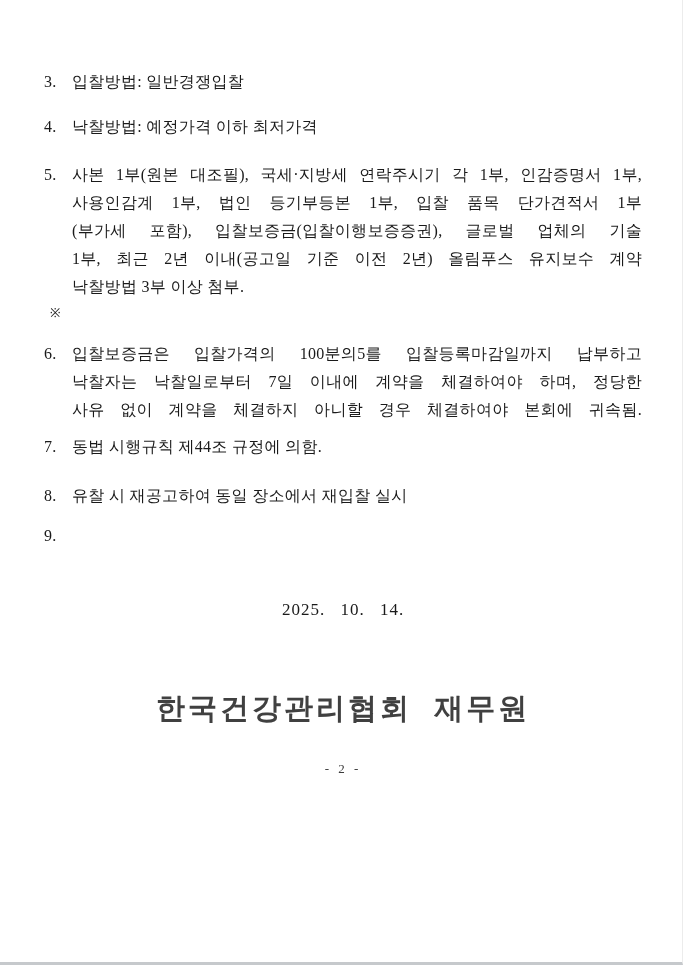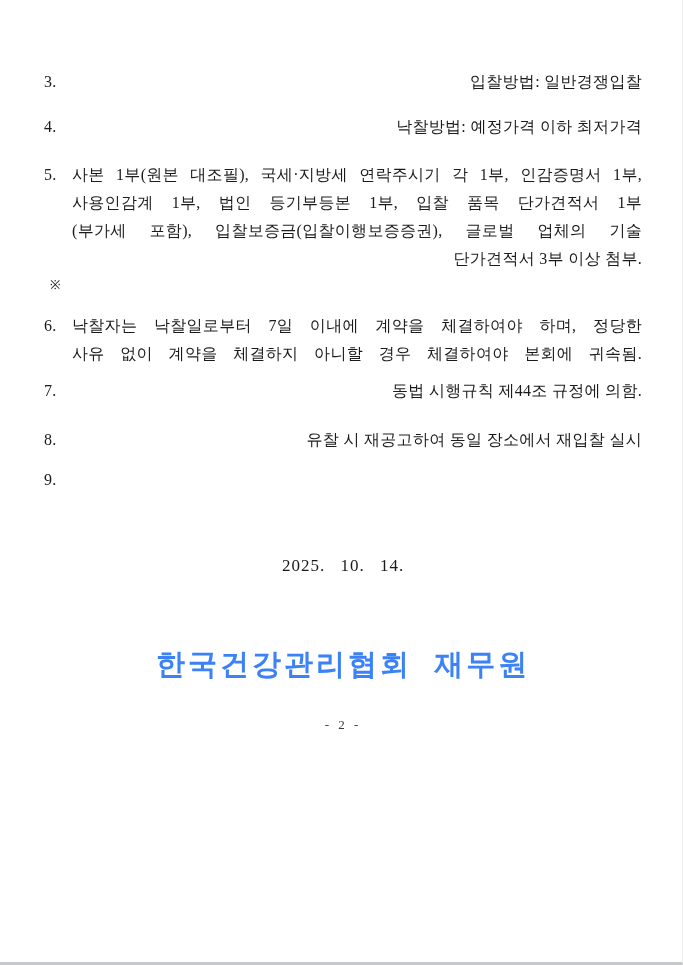--- a/index.html
+++ b/index.html
@@ -23,21 +23,21 @@
     line-height: 28px;
     letter-spacing: 0.3px;
   }
   .doc-item { display: flex; align-items: flex-start; }
   .doc-no {
     width: 28px;
     flex: 0 0 28px;
     text-align: left;
   }
   .doc-text { flex: 1 1 auto; min-width: 0; }
-  .doc-line { text-align: right; }
+  .doc-line { text-align: left; }
   .doc-line.just {
     text-align: justify;
     text-align-last: justify;
   }
   
   .doc-item[data-key="4"] { margin-top: 17px; }
   .doc-item[data-key="5"] { margin-top: 20px; }
   .doc-item[data-key="6"] { margin-top: 18px; }
   .doc-item[data-key="7"] { margin-top: 9px; }
   .doc-item[data-key="8"] { margin-top: 21px; }
@@ -47,36 +47,36 @@
   .doc-note {
     margin-top: 3px;
     padding-left: 6px;
     font-size: 12.5px;
     line-height: 18px;
     letter-spacing: 0.2px;
     display: flex;
   }
   .doc-note-marker { flex: 0 0 22px; }
   .doc-date {
-    margin-top: 58px;
+    margin-top: 46px;
     text-align: center;
     font-size: 17px;
     line-height: 28px;
     word-spacing: 10px;
     letter-spacing: 1px;
   }
   .doc-org {
     margin-top: 64px;
     text-align: center;
     font-size: 29px;
     line-height: 40px;
     font-weight: bold;
     letter-spacing: 3px;
     word-spacing: 12px;
-    color: #3b82f6;
+    color: #404040;
   }
   .doc-pagenum {
     margin-top: 32px;
     text-align: center;
     font-size: 13px;
     line-height: 18px;
     letter-spacing: 3px;
     color: #3a3a3a;
   }
 </style>
@@ -96,29 +96,31 @@
         <div class="doc-text">
           <div class="doc-line">낙찰방법: 예정가격 이하 최저가격</div>
         </div>
       </div>
       <div class="doc-item" data-key="5">
         <span class="doc-no">5.</span>
         <div class="doc-text">
           <div class="doc-line just">사본 1부(원본 대조필), 국세·지방세 연락주시기 각 1부, 인감증명서 1부,</div>
           <div class="doc-line just">사용인감계 1부, 법인 등기부등본 1부, 입찰 품목 단가견적서 1부</div>
           <div class="doc-line just">(부가세 포함), 입찰보증금(입찰이행보증증권), 글로벌 업체의 기술</div>
-          <div class="doc-line">단가견적서 3부 이상 첨부.</div>
+          <div class="doc-line just">1부, 최근 2년 이내(공고일 기준 이전 2년) 올림푸스 유지보수 계약</div>
+          <div class="doc-line">낙찰방법 3부 이상 첨부.</div>
         </div>
       </div>
       <div class="doc-note">
         <span class="doc-note-marker">※</span>
       </div>
       <div class="doc-item" data-key="6">
         <span class="doc-no">6.</span>
         <div class="doc-text">
+          <div class="doc-line just">입찰보증금은 입찰가격의 100분의5를 입찰등록마감일까지 납부하고</div>
           <div class="doc-line just">낙찰자는 낙찰일로부터 7일 이내에 계약을 체결하여야 하며, 정당한</div>
           <div class="doc-line just">사유 없이 계약을 체결하지 아니할 경우 체결하여야 본회에 귀속됨.</div>
         </div>
       </div>
       <div class="doc-item" data-key="7">
         <span class="doc-no">7.</span>
         <div class="doc-text">
           <div class="doc-line">동법 시행규칙 제44조 규정에 의함.</div>
         </div>
       </div>

